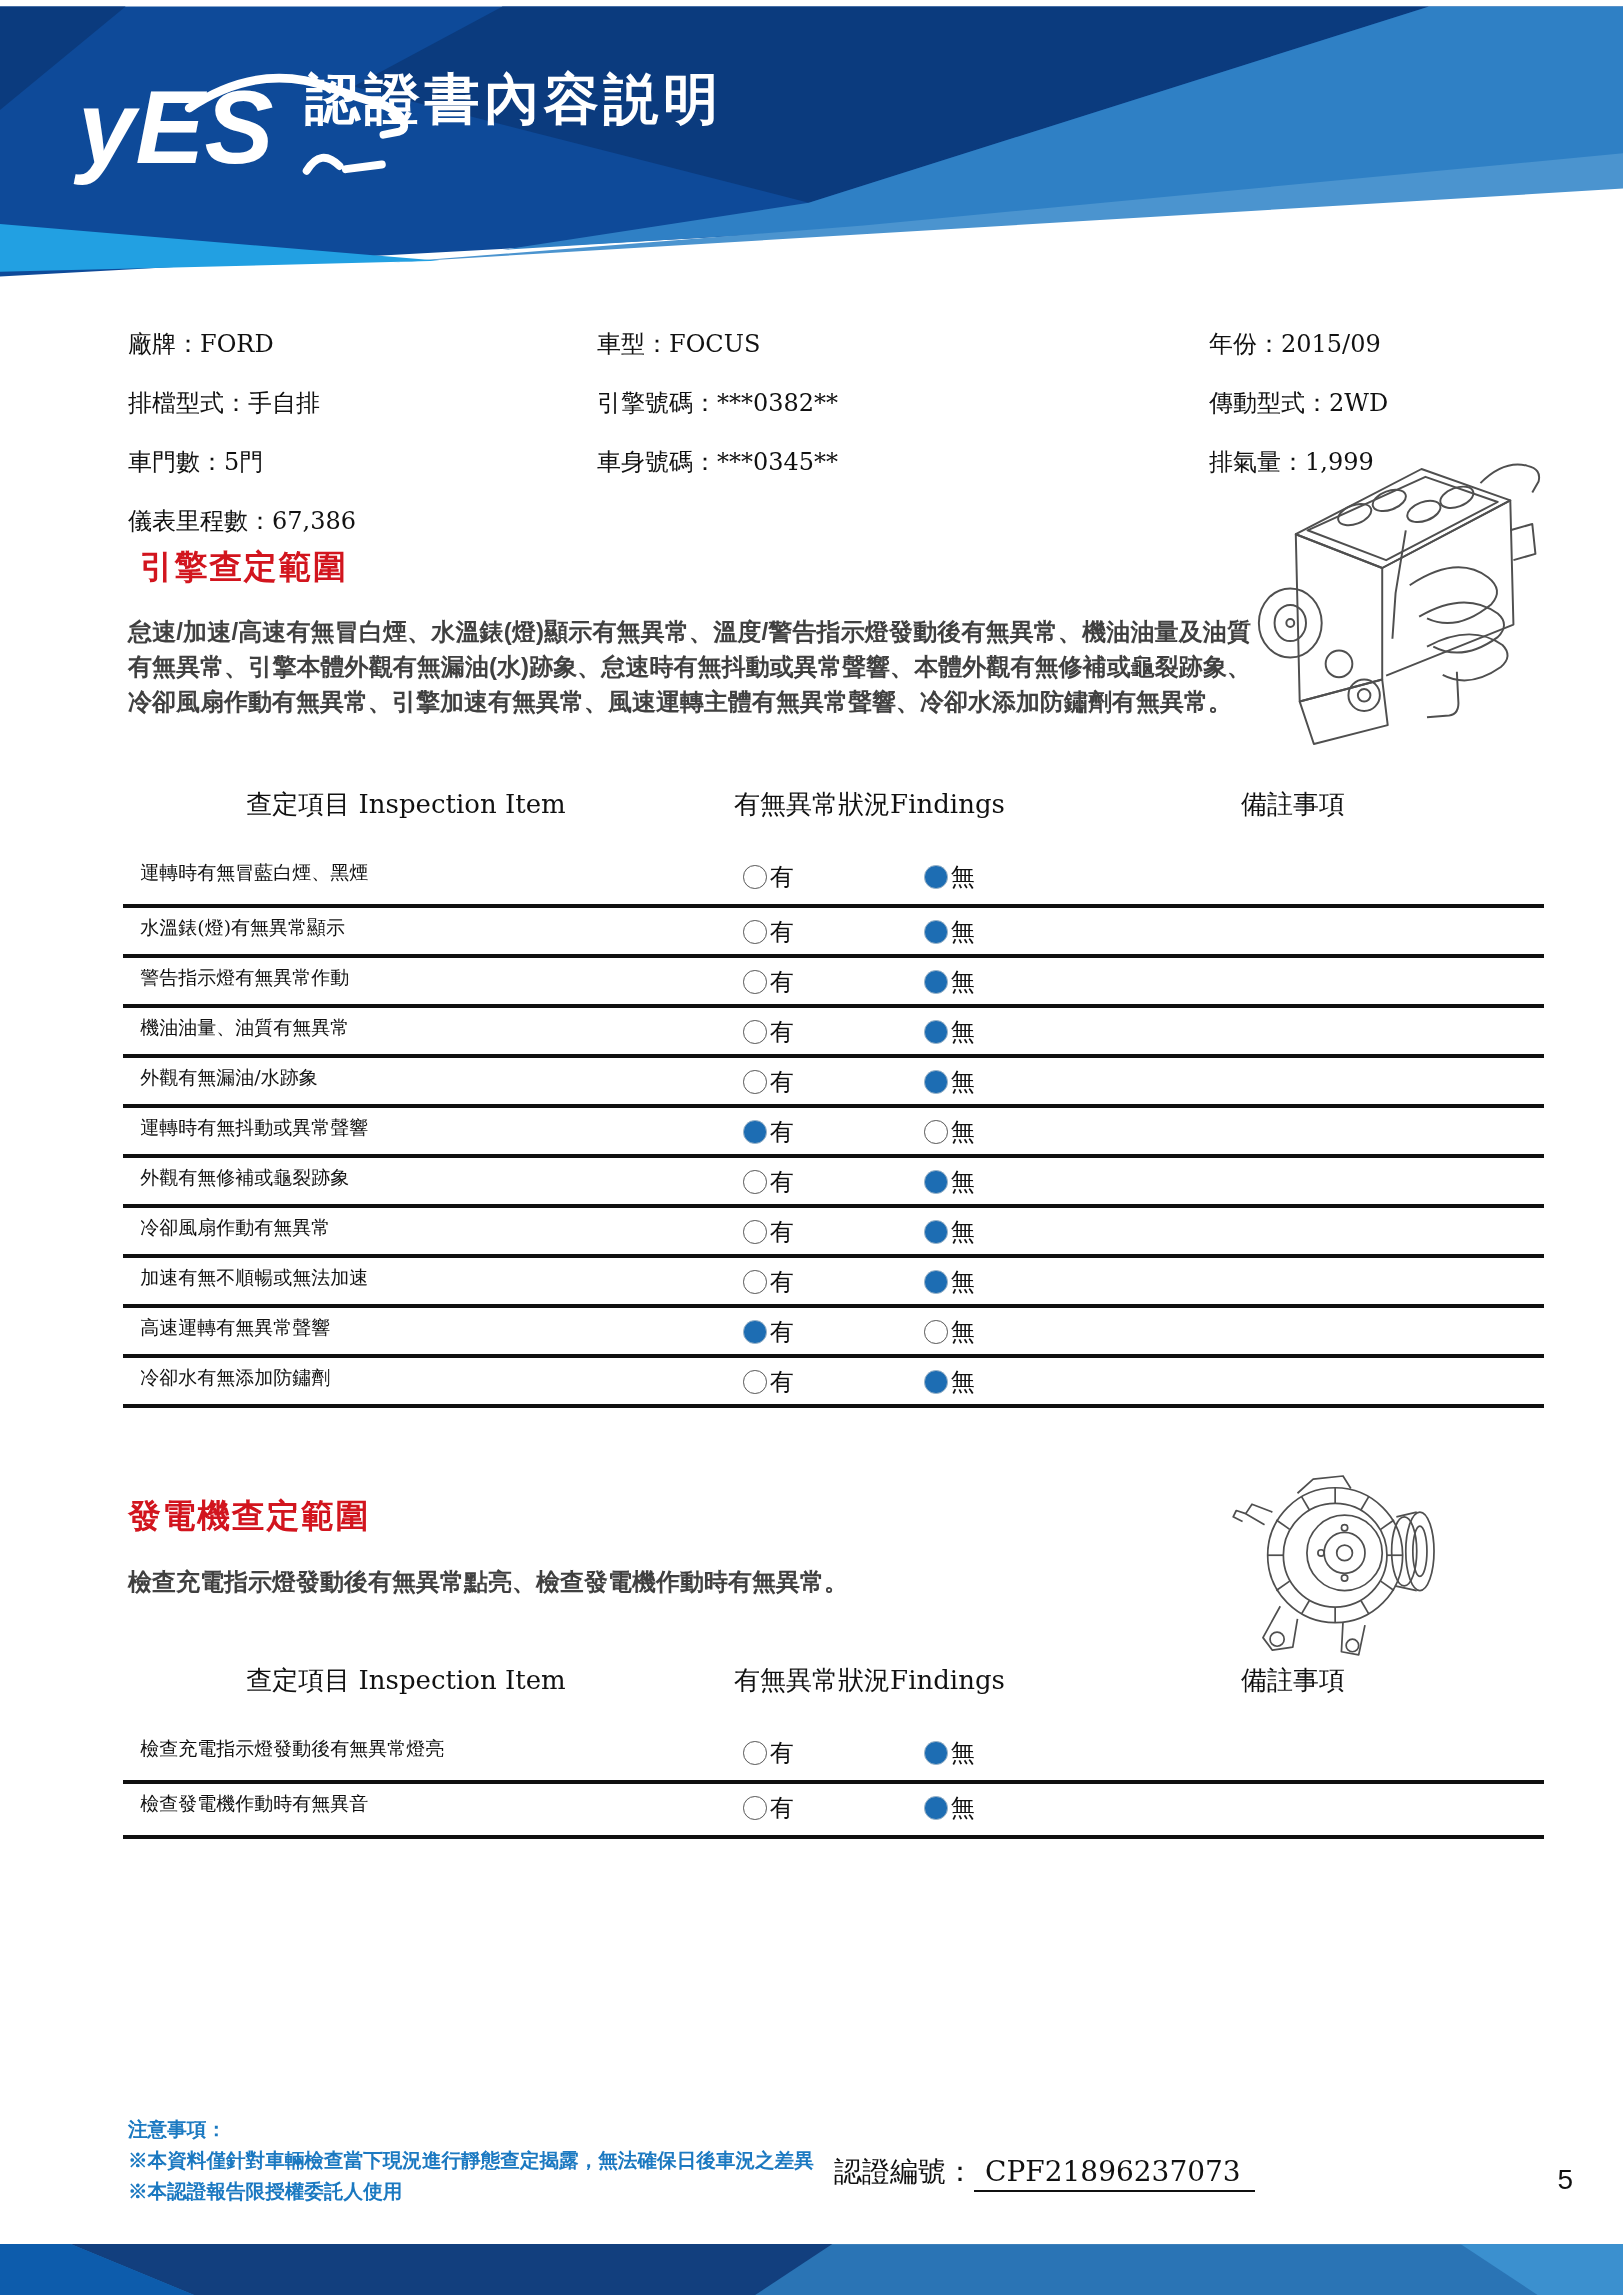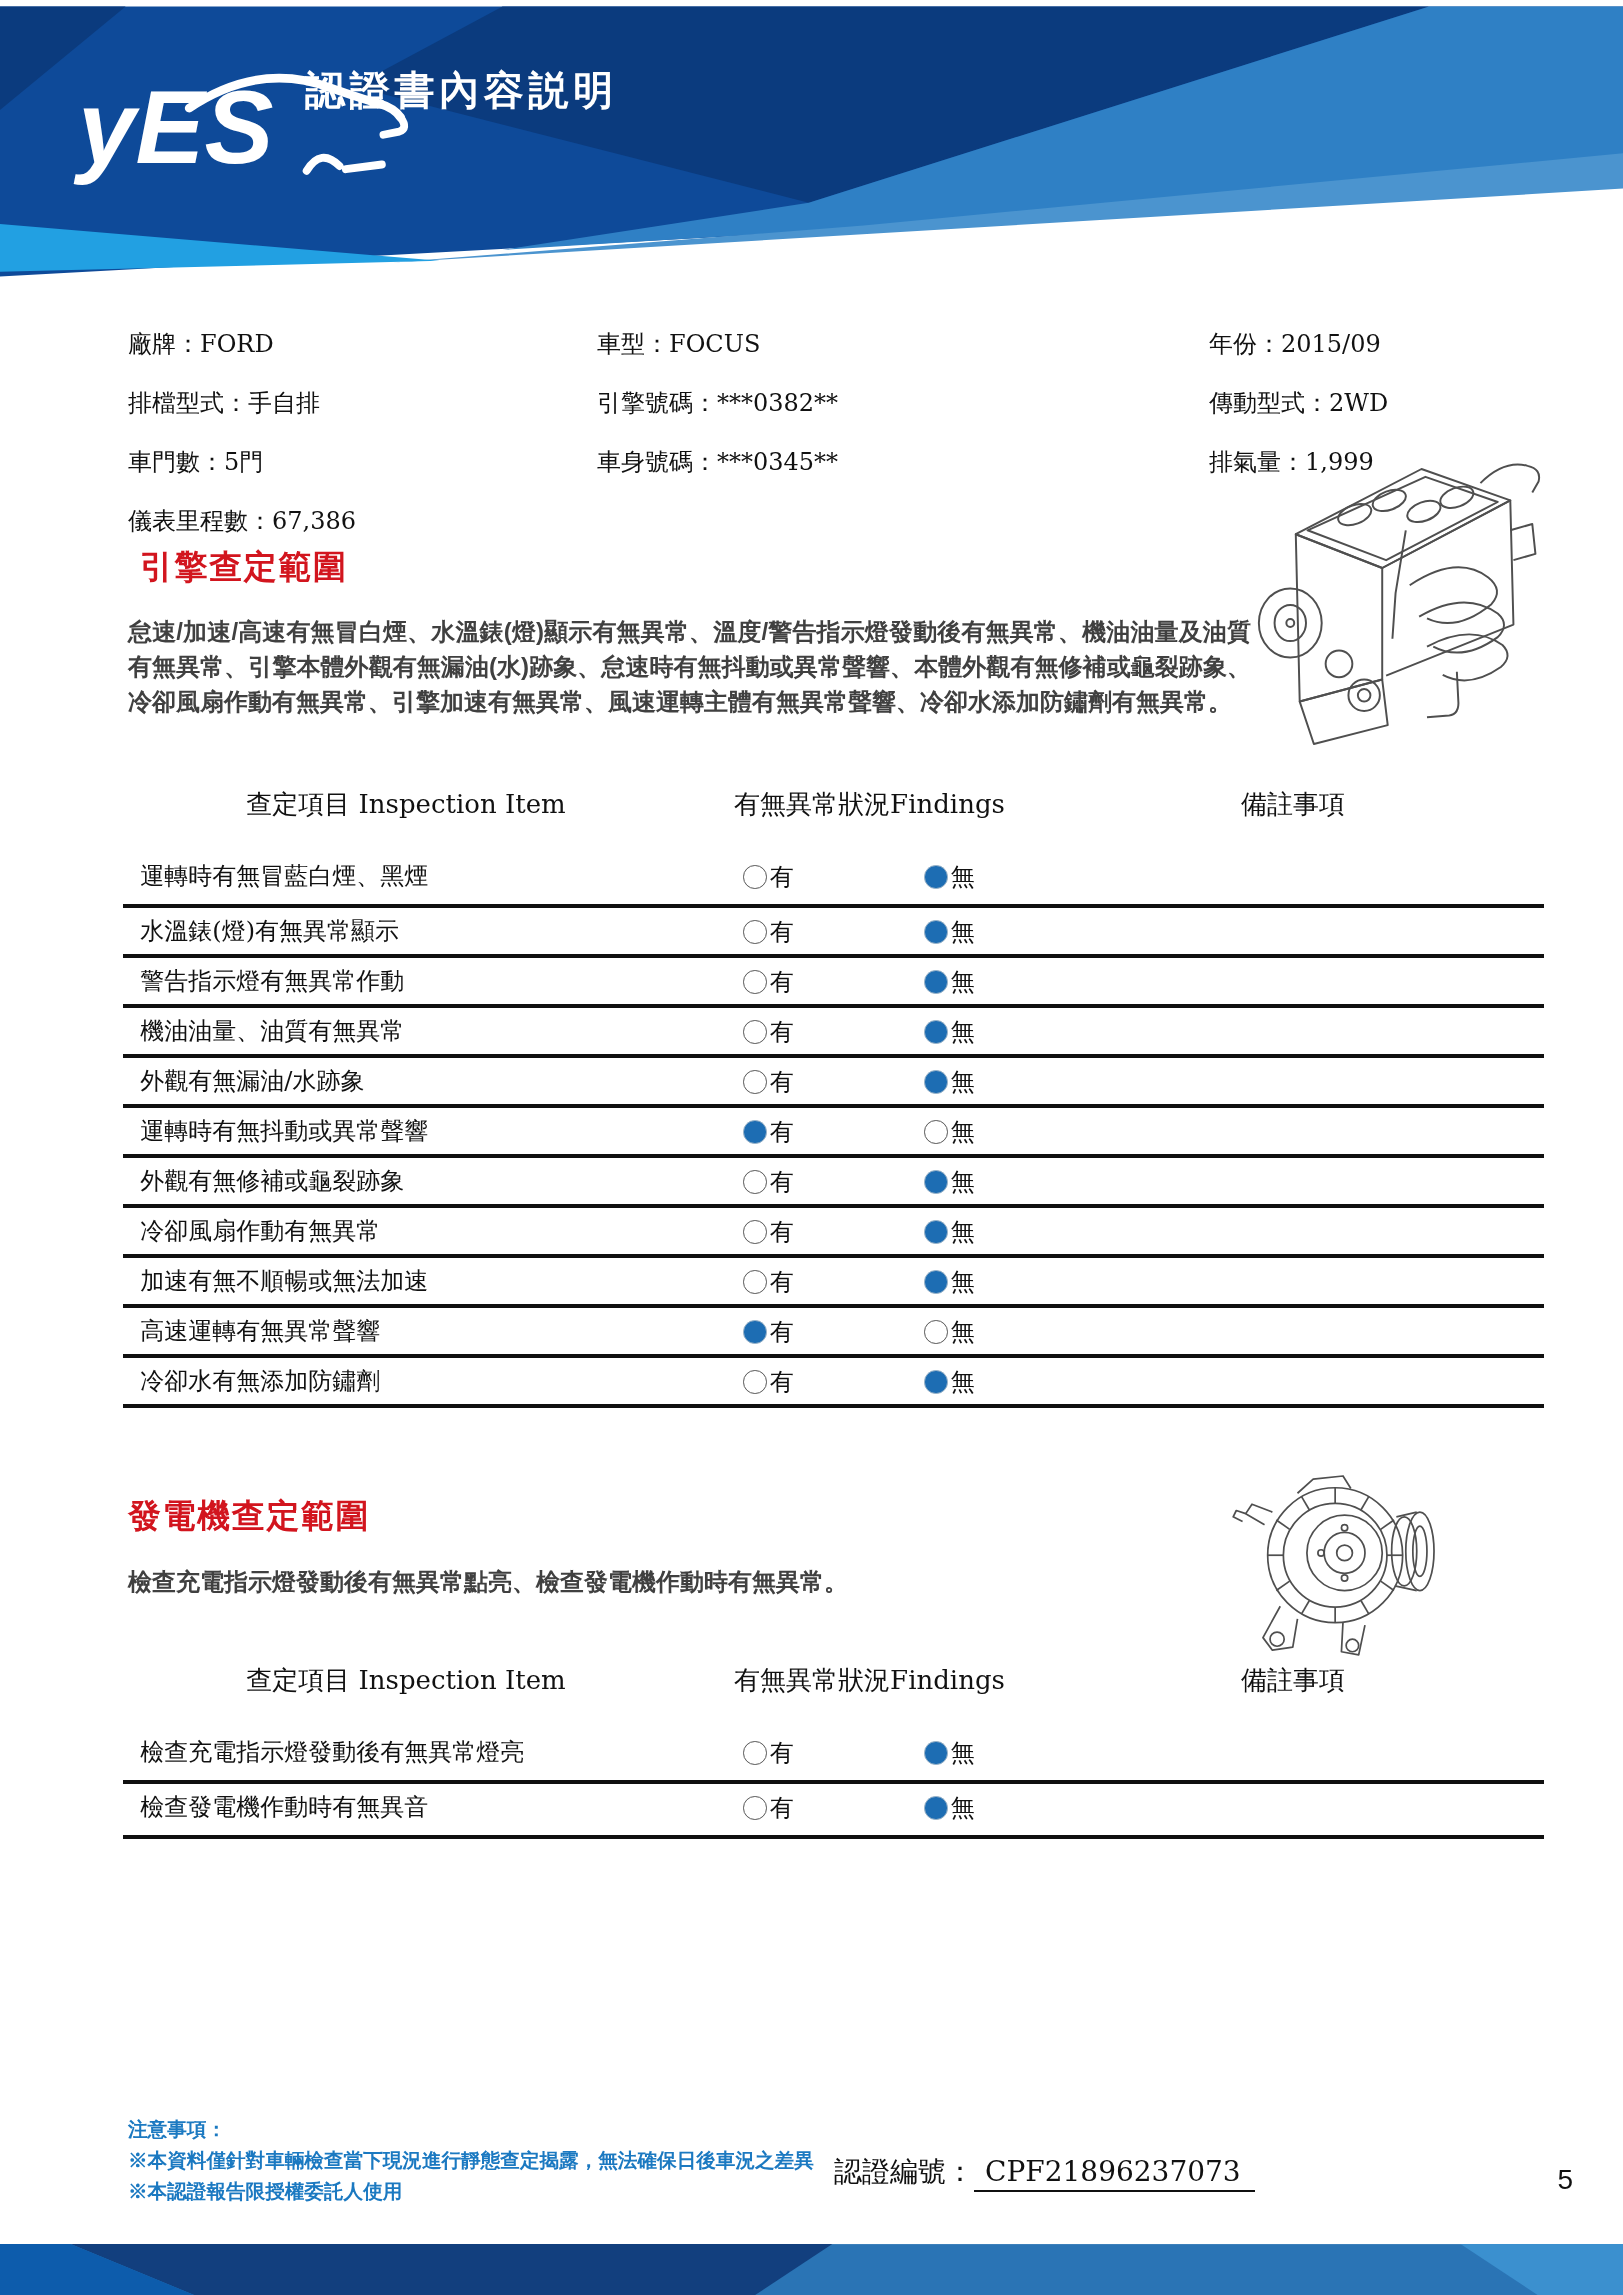--- a/index.html
+++ b/index.html
@@ -4,21 +4,21 @@
 <style>
   html,body{margin:0;padding:0;background:#ffffff;}
   .page{position:relative;width:1623px;height:2295px;background:#ffffff;overflow:hidden;
         font-family:"DejaVu Serif",serif;color:#111;}
 
   
   .banner{position:absolute;left:0;top:0;width:1623px;height:283px;}
   .banner svg{display:block;}
   .logo-wrap{position:absolute;left:71px;top:47px;width:440px;height:141px;}
   .banner-title{position:absolute;left:305px;top:63px;font-family:"Liberation Sans",sans-serif;
-        font-weight:900;font-size:40px;color:#ffffff;letter-spacing:4.7px;}
+        font-weight:900;font-size:55px;color:#ffffff;letter-spacing:4.7px;}
 
   
   .vinfo{position:absolute;top:328px;left:0;width:1623px;font-size:24px;}
   .vinfo .cell{position:absolute;white-space:nowrap;}
 
   
   .sec-head{position:absolute;font-family:"Liberation Sans",sans-serif;font-weight:900;
         font-size:33px;color:#d2151e;letter-spacing:1.6px;}
   .sec-par{position:absolute;font-family:"Liberation Sans",sans-serif;font-weight:800;
         font-size:24px;line-height:35px;color:#404040;text-align:justify;}
@@ -26,21 +26,21 @@
   
   .insp-table{position:absolute;left:123px;width:1421px;}
   .t-head{position:relative;height:46px;font-size:26px;}
   .t-head span{position:absolute;top:0;text-align:center;white-space:nowrap;}
   .th-item{left:71px;width:424px;}
   .th-find{left:550px;width:393px;}
   .th-rem{left:1060px;width:220px;}
   .t-rows{margin-top:20.4px;}
   .t-row{position:relative;height:50px;border-bottom:4.7px solid #101010;box-sizing:border-box;}
   .t-row.tall{height:55px;}
-  .t-label{position:absolute;left:17.3px;top:6.3px;font-size:24px;white-space:nowrap;}
+  .t-label{position:absolute;left:17.3px;top:6.3px;font-size:19px;white-space:nowrap;}
   .radio{position:absolute;top:7.9px;display:flex;align-items:center;}
   .r-yes{left:620px;}
   .r-no{left:801px;}
   .dot{width:23.6px;height:23.6px;border-radius:50%;background:#ffffff;border:1.6px solid #555;
        box-sizing:border-box;display:inline-block;}
   .sel-yes .r-yes .dot,.sel-no .r-no .dot{background:#1d6db3;border-color:#9ab2c6;}
   .r-label{font-size:24px;margin-left:3.1px;}
 
   
   .notes{position:absolute;left:128px;top:2114px;font-family:"Liberation Sans",sans-serif;

